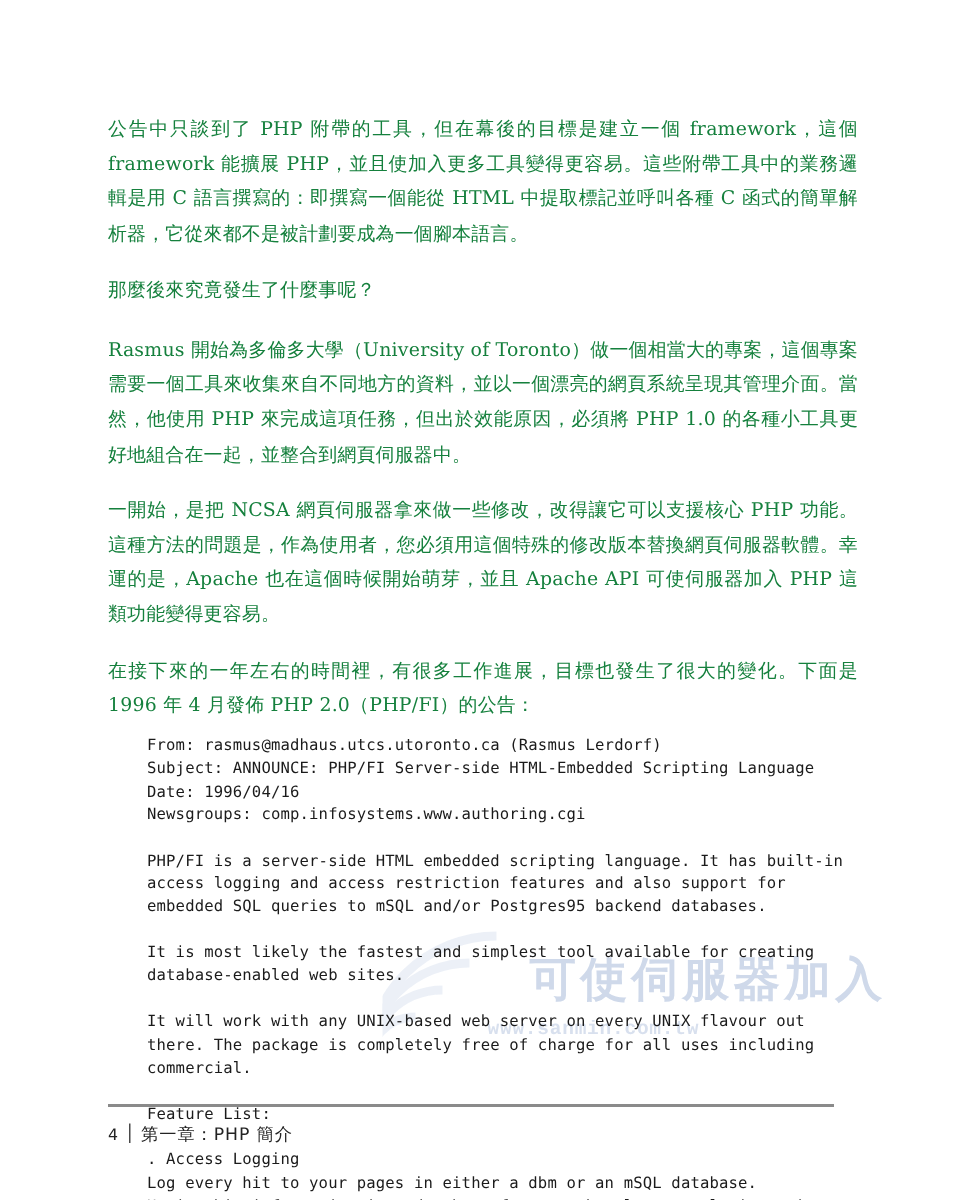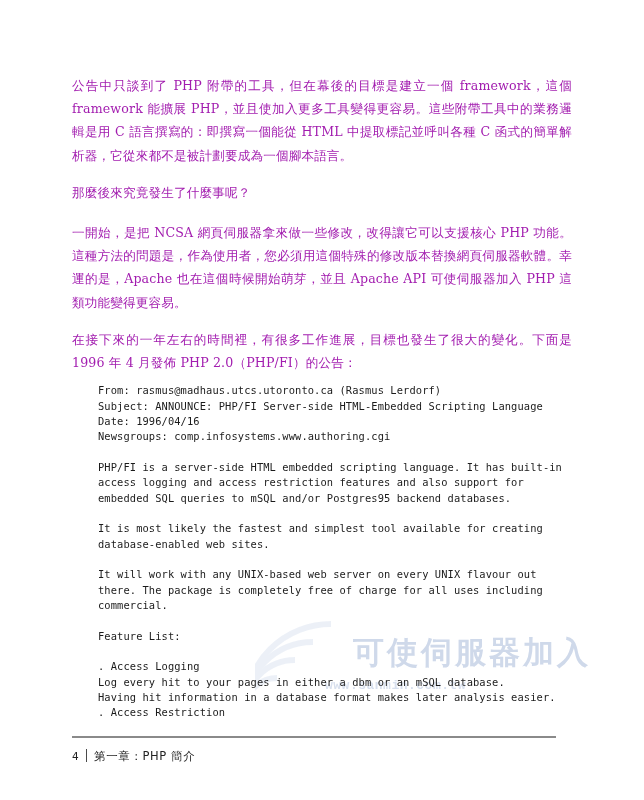--- a/index.html
+++ b/index.html
@@ -73,21 +73,21 @@
     z-index: 2;
   }
 
   p.zh {
     margin: 0 0 14px 0;
     font-size: 12.6px;
     line-height: 23.2px;
     text-align: justify;
     text-justify: inter-ideograph;
     letter-spacing: 0.15px;
-    color: #a21caf;
+    color: #15803d;
     font-family: "DejaVu Serif", "Liberation Serif", serif;
   }
   p.zh.tight { margin-bottom: 17px; }
   p.zh.last  { margin-bottom: 9px; }
 
   
   pre.mono {
     margin: 0;
     padding: 0 0 0 26px;
     font-family: "DejaVu Sans Mono", "Liberation Mono", monospace;
@@ -146,20 +146,21 @@
       </g>
     </svg>
     <div class="wm-zh">可使伺服器加入</div>
     <div class="wm-url">www.sanmin.com.tw</div>
   </div>
 
   <div id="content">
 
     <p class="zh">公告中只談到了 PHP 附帶的工具，但在幕後的目標是建立一個 framework，這個 framework 能擴展 PHP，並且使加入更多工具變得更容易。這些附帶工具中的業務邏輯是用 C 語言撰寫的：即撰寫一個能從 HTML 中提取標記並呼叫各種 C 函式的簡單解析器，它從來都不是被計劃要成為一個腳本語言。</p>
     <p class="zh tight">那麼後來究竟發生了什麼事呢？</p>
+    <p class="zh">Rasmus 開始為多倫多大學（University of Toronto）做一個相當大的專案，這個專案需要一個工具來收集來自不同地方的資料，並以一個漂亮的網頁系統呈現其管理介面。當然，他使用 PHP 來完成這項任務，但出於效能原因，必須將 PHP 1.0 的各種小工具更好地組合在一起，並整合到網頁伺服器中。</p>
     <p class="zh">一開始，是把 NCSA 網頁伺服器拿來做一些修改，改得讓它可以支援核心 PHP 功能。這種方法的問題是，作為使用者，您必須用這個特殊的修改版本替換網頁伺服器軟體。幸運的是，Apache 也在這個時候開始萌芽，並且 Apache API 可使伺服器加入 PHP 這類功能變得更容易。</p>
     <p class="zh last">在接下來的一年左右的時間裡，有很多工作進展，目標也發生了很大的變化。下面是 1996 年 4 月發佈 PHP 2.0（PHP/FI）的公告：</p>
 
     <pre class="mono">From: rasmus@madhaus.utcs.utoronto.ca (Rasmus Lerdorf)
 Subject: ANNOUNCE: PHP/FI Server-side HTML-Embedded Scripting Language
 Date: 1996/04/16
 Newsgroups: comp.infosystems.www.authoring.cgi
 
 PHP/FI is a server-side HTML embedded scripting language. It has built-in
 access logging and access restriction features and also support for

